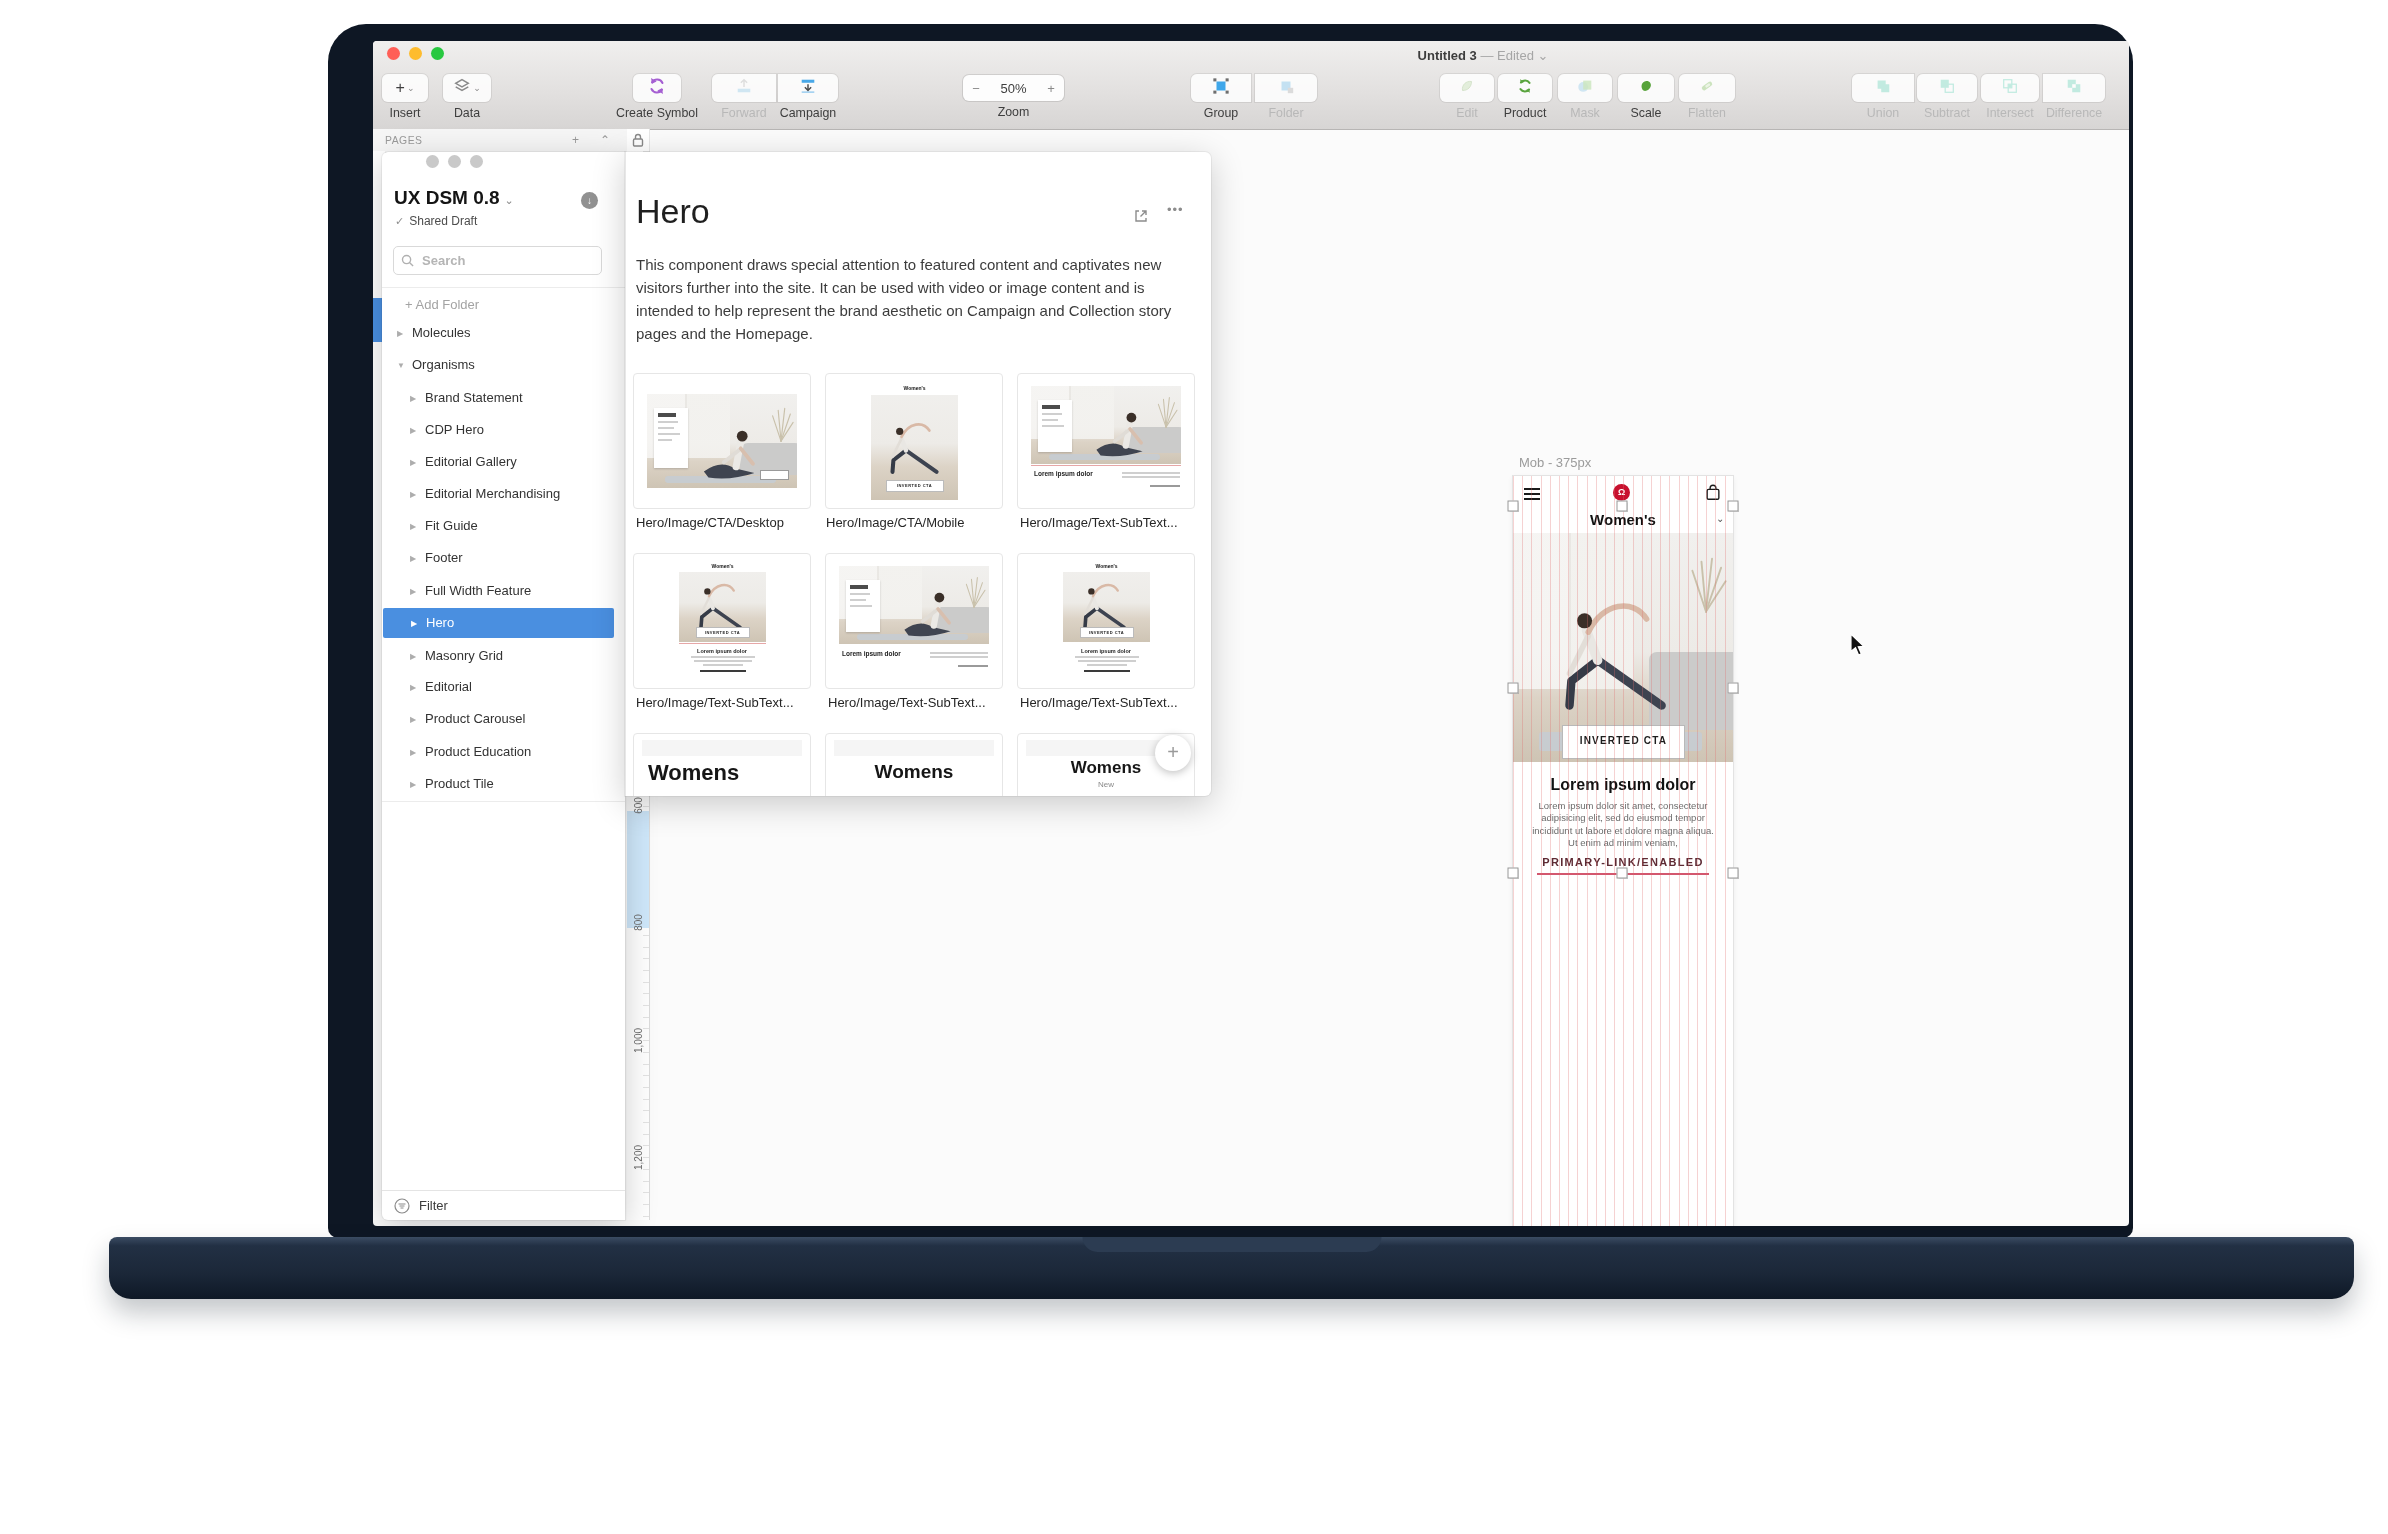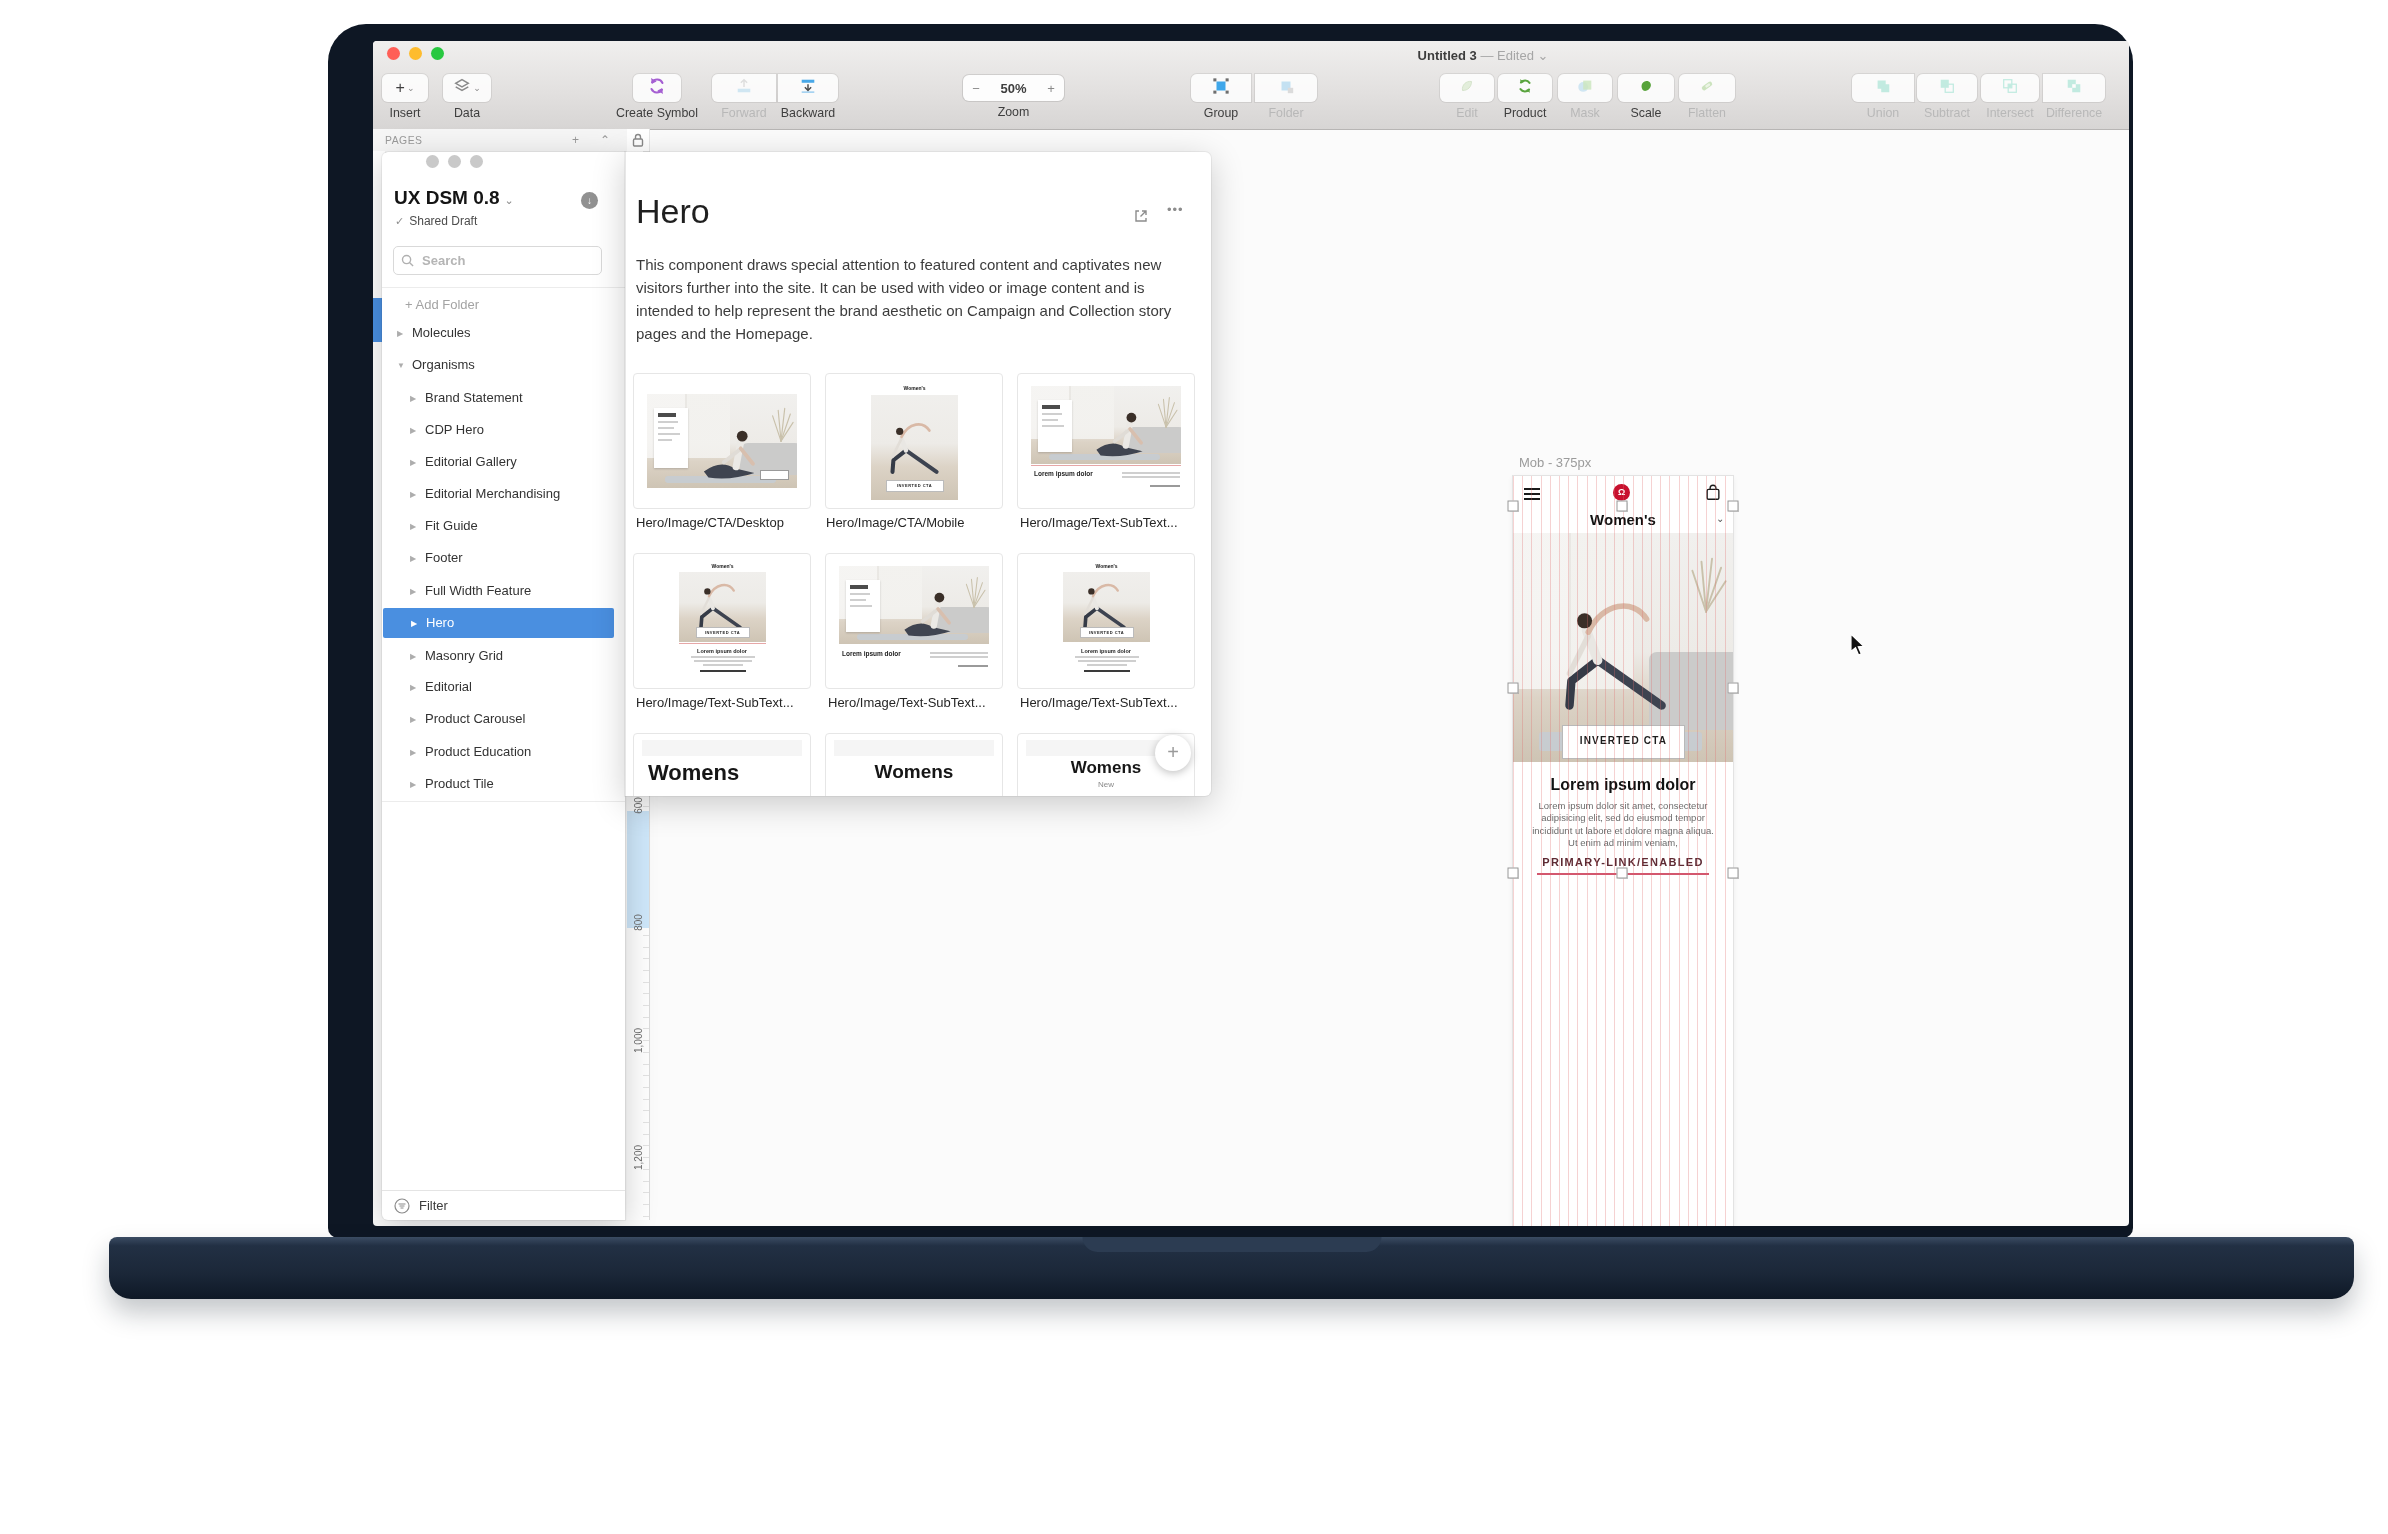--- a/index.html
+++ b/index.html
@@ -25,21 +25,21 @@
   .wt-edited{color:#a6a6a6;}
   .tb-item{position:absolute;top:33px;text-align:center;}
   .tb-btn{height:28px;margin:0 auto;background:rgba(253,253,253,.9);border-radius:6px;
         box-shadow:0 0 0 1px rgba(0,0,0,.07);display:flex;align-items:center;justify-content:center;gap:2px;}
   .tb-label{font-size:12.4px;color:#3e3e3e;margin-top:4px;white-space:nowrap;}
   .dis .tb-label{color:#b8b8b8;}
   .dis .tb-btn svg{opacity:.5;}
   .zoom-pill{width:101px;height:26px;background:#fdfdfd;border-radius:6px;box-shadow:0 0 0 1px rgba(0,0,0,.1);
         display:flex;align-items:center;font-size:13px;color:#3e3e3e;}
   .zoom-pill .zseg{flex:0 0 26px;color:#8a8a8a;}
-  .zoom-pill .zval{flex:1;font-weight:bold;}
+  .zoom-pill .zval{flex:1;}
   
   .pages-head{position:absolute;left:0;top:88px;width:254px;height:23px;background:#f6f6f6;
         border-bottom:1px solid #ddd;border-right:1px solid #ddd;}
   .pages-title{position:absolute;left:12px;top:6px;font-size:10.4px;letter-spacing:0.5px;color:#9a9a9a;}
   .ph-ic{position:absolute;top:4px;font-size:12px;color:#9a9a9a;}
   .ruler-h{position:absolute;left:254px;top:88px;width:1502px;height:23px;background:#fff;
         border-bottom:1px solid #dcdcdc;
         background-image:repeating-linear-gradient(90deg,#e4e4e4 0 1px,transparent 1px 11.7px);
         background-size:100% 6px;background-position:0 100%;background-repeat:no-repeat;}
   .rband-h{position:absolute;left:887px;top:0;width:220px;height:23px;background:#cfe8fb;
@@ -220,21 +220,21 @@
           <div class="tb-label">Forward</div>
         </div>
         <div class="tb-item" style="left:404px;width:62px">
           <div class="tb-btn" style="width:60px;border-radius:0 6px 6px 0">
               <span><svg width="18" height="18" viewBox="0 0 20 20">
                   <rect x="3" y="3" width="14" height="3.4" fill="#49a8e8"></rect>
                   <path d="M10,8 L10,15 M6.5,11.5 L10,15 L13.5,11.5" stroke="#4a4a4a" stroke-width="1.6" fill="none"></path>
                   <rect x="3" y="16" width="14" height="1.6" fill="#49a8e8" opacity=".55"></rect>
                 </svg></span>
             </div>
-          <div class="tb-label">Backward</div>
+          <div class="tb-label">Campaign</div>
         </div>
         <div class="tb-item" style="left:582px;width:117px">
           <div class="zoom-pill" style="margin:1px auto 0">
             <span class="zseg">−</span>
             <span class="zval">50%</span>
             <span class="zseg">+</span>
           </div>
           <div class="tb-label">Zoom</div>
         </div>
         <div class="tb-item" style="left:816px;width:64px">

